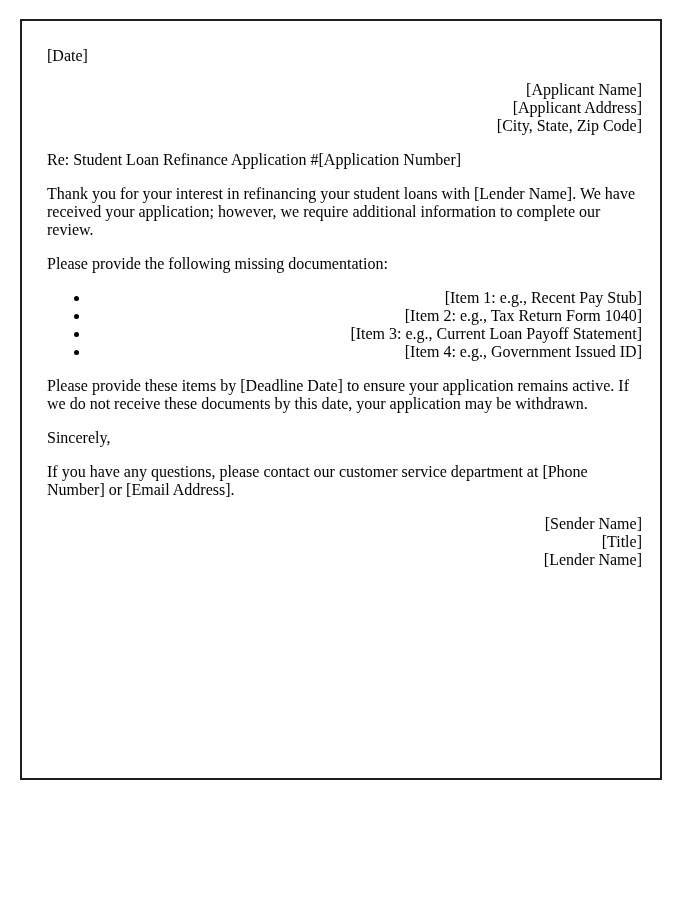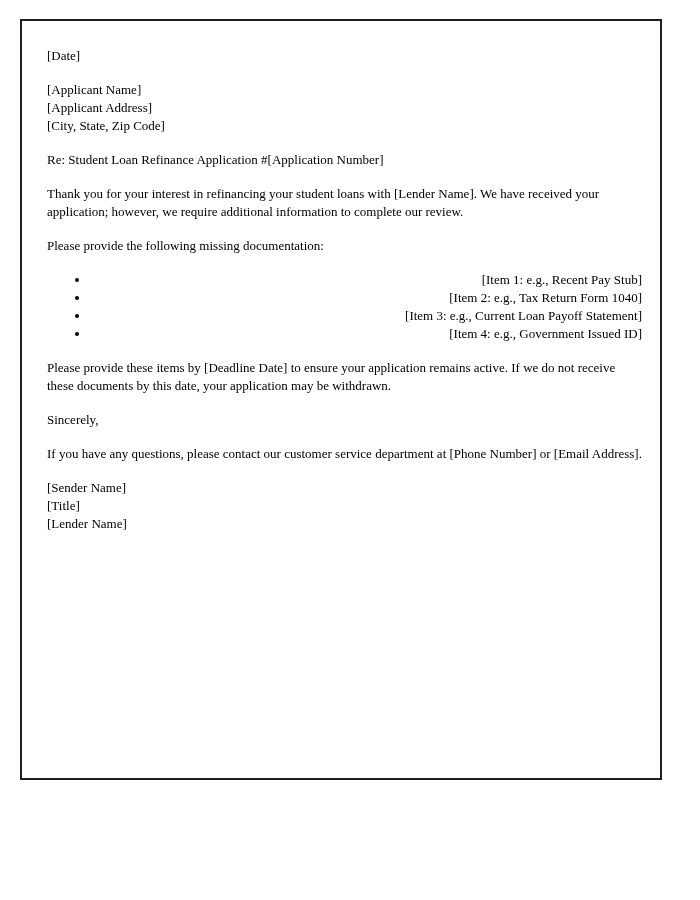--- a/index.html
+++ b/index.html
@@ -20,28 +20,29 @@
     top: 19px;
     width: 642px;
     height: 761px;
     border: 2px solid #1f1f1f;
     box-sizing: border-box;
     background: #ffffff;
     padding: 26px 18px 0 25px;
     overflow: hidden;
   }
   .letter-box, .letter-box p, .letter-box li, .letter-box div {
-    font-size: 13px;
+    font-size: 16px;
     line-height: 18px;
   }
   .para {
     margin: 0 0 16px 0;
   }
   .block {
     margin: 0 0 16px 0;
+    text-align: right;
   }
   .block div {
     margin: 0;
   }
   ul.doc-list {
     margin: 0 0 16px 0;
     padding: 0 0 0 43px;
     list-style-type: disc;
   }
   ul.doc-list li {

